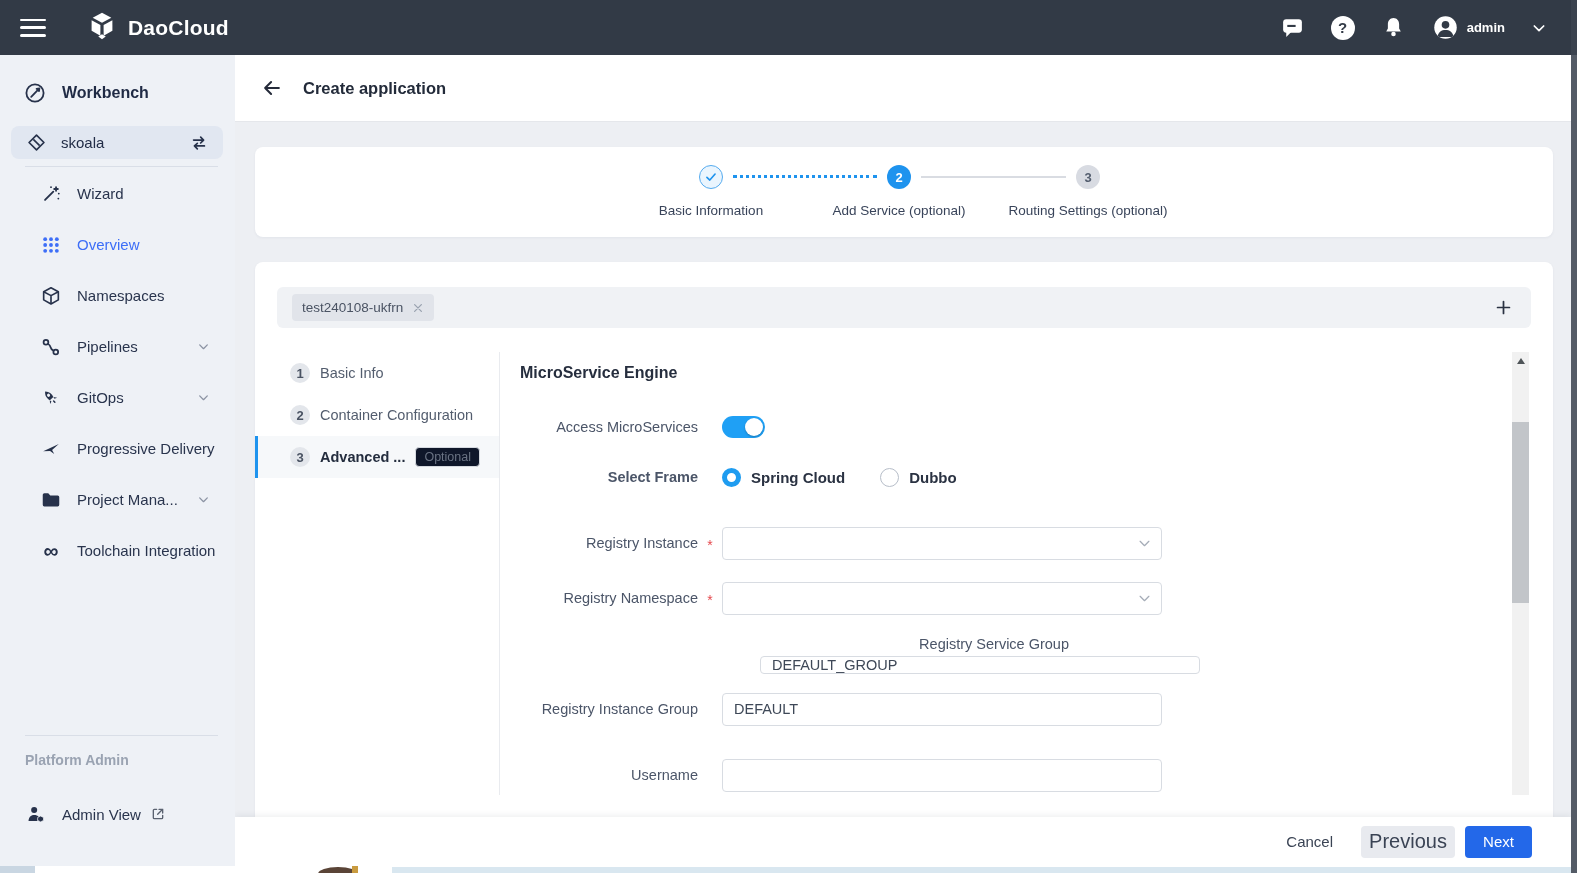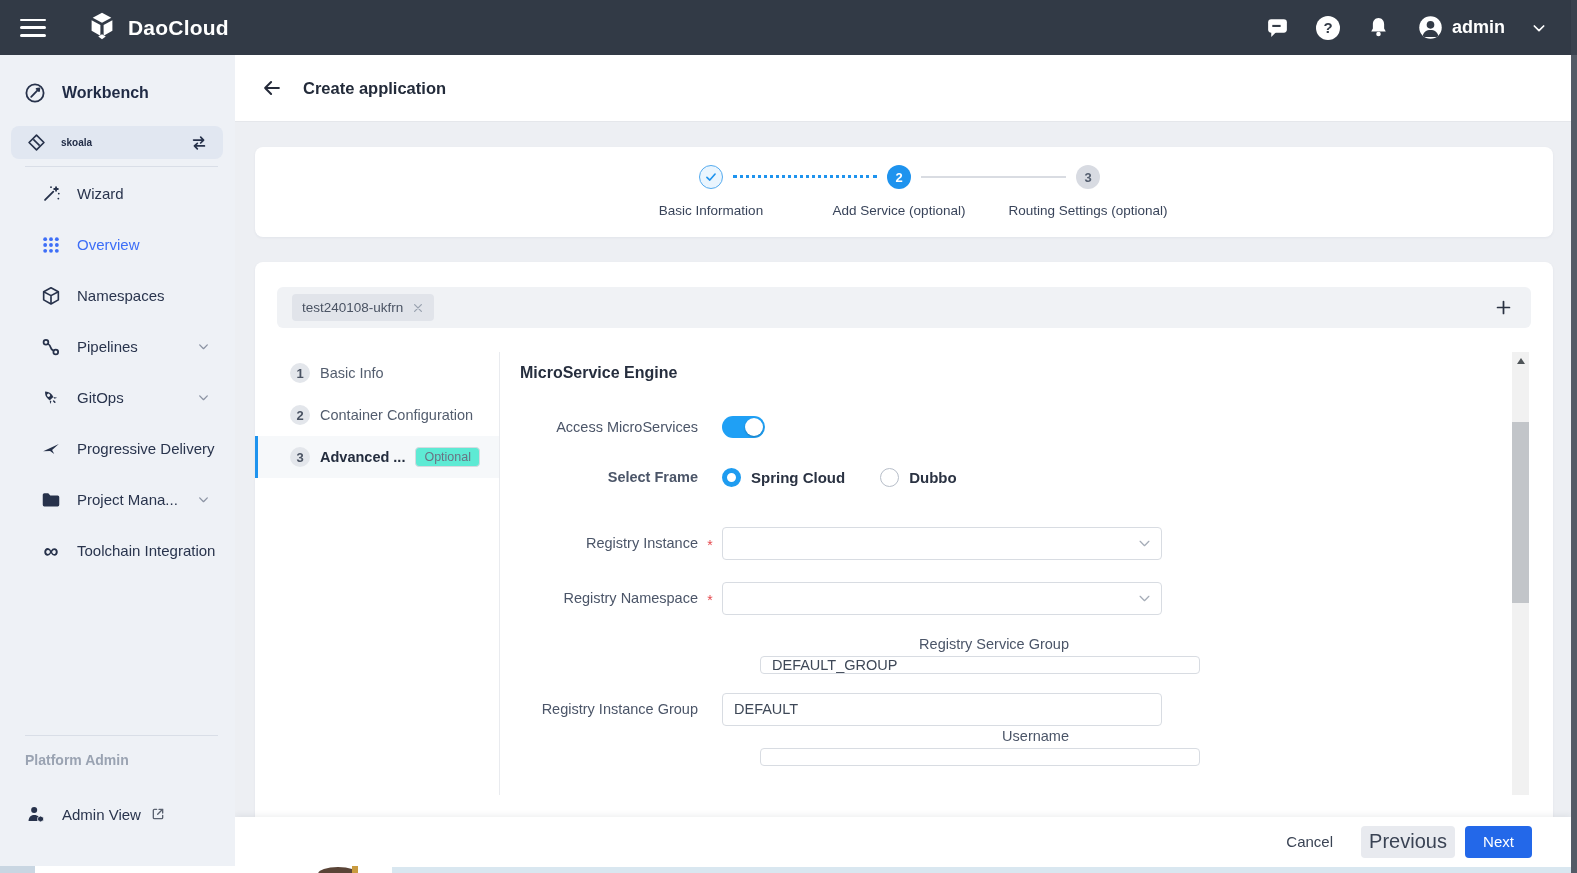--- a/index.html
+++ b/index.html
@@ -12,32 +12,32 @@
 
   
   .navbar { position:absolute; left:0; top:0; width:1577px; height:55px;
     background:#323A46; display:flex; align-items:center; z-index:30; }
   .hamburger { width:26px; height:18px; margin-left:20px; display:flex; flex-direction:column; justify-content:space-between; cursor:pointer; }
   .hamburger span { display:block; height:2.6px; background:#fff; border-radius:2px; }
   .brand { display:flex; align-items:center; gap:10px; margin-left:40px; }
   .brand-name { color:#fff; font-size:21px; font-weight:700; letter-spacing:.2px; }
   .nav-right { margin-left:auto; display:flex; align-items:center; gap:26px; padding-right:30px; }
   .nav-user { display:flex; align-items:center; gap:8px; }
-  .nav-user-name { color:#fff; font-size:18px; font-weight:600; }
+  .nav-user-name { color:#fff; font-size:13px; font-weight:600; }
 
   
   .sidebar { position:absolute; left:0; top:55px; width:235px; height:811px;
     background:#EEF1F6; z-index:20; }
   .wb-head { position:absolute; left:0; top:14px; width:235px; height:48px; display:flex; align-items:center; }
   .wb-head .sicon { margin-left:23px; }
   .wb-title { margin-left:15px; font-size:16px; font-weight:600; color:#1F2A44; }
   .ws-item { position:absolute; left:11px; top:71px; width:212px; height:33px;
     background:#E1E7F1; border-radius:8px; display:flex; align-items:center; cursor:pointer; }
   .ws-item .sicon { margin-left:15px; }
-  .ws-name { margin-left:14px; font-size:10px; font-weight:700; color:#222D47; }
+  .ws-name { margin-left:14px; font-size:15px; font-weight:400; color:#222D47; }
   .ws-swap { margin-left:auto; margin-right:14px; display:flex; cursor:pointer; }
   .sdivider { position:absolute; left:25px; width:193px; height:1px; background:#D9DEE7; }
   .snav { position:absolute; left:0; top:113px; width:235px; }
   .snav-item { height:51px; display:flex; align-items:center; padding-left:40px; cursor:pointer; font-size:15px; color:#29344D; }
   .snav-item .sicon { width:22px; display:flex; justify-content:center; }
   .snav-label { margin-left:15px; }
   .snav-item.active { color:#3D6EF7; }
   .snav-chevron { margin-left:auto; margin-right:25px; display:flex; }
   .sicon svg { display:block; }
   .sec-label { position:absolute; left:25px; top:697px; font-size:14px; font-weight:600; color:#9AA3B2; }
@@ -72,21 +72,21 @@
   .chip-x { display:flex; cursor:pointer; }
   .tag-add { margin-left:auto; margin-right:14px; display:flex; cursor:pointer; padding:4px; }
 
   
   .subnav { position:absolute; left:0; top:90px; width:244px; }
   .subnav-item { height:42px; display:flex; align-items:center; padding-left:35px; cursor:pointer; position:relative; }
   .subnav-item.active { background:#F6F8FA; border-left:3px solid #1E93EE; padding-left:32px; }
   .step-num { width:20px; height:20px; border-radius:50%; background:#E3E6EB; color:#4A5363; font-size:13px; font-weight:600; display:flex; align-items:center; justify-content:center; }
   .subnav-label { margin-left:10px; font-size:14.5px; color:#535D6E; }
   .subnav-item.active .subnav-label { font-weight:700; color:#242D3E; }
-  .opt-badge { margin-left:10px; font-size:12.5px; color:#6A7383; border:1px solid #D6DAE0; border-radius:4px; padding:2px 8px; background:#5eead4; }
+  .opt-badge { margin-left:10px; font-size:12.5px; color:#6A7383; border:1px solid #D6DAE0; border-radius:4px; padding:2px 8px; background:#0f172a; }
   .vdivider { position:absolute; left:244px; top:90px; width:1px; height:443px; background:#E9EBEF; }
 
   
   .form-heading { position:absolute; left:265px; top:102px; font-size:16px; font-weight:600; color:#262E3E; }
   .frow { position:absolute; left:265px; width:920px; height:34px; display:flex; align-items:center; }
   .flabel { width:178px; text-align:right; font-size:14.5px; color:#4B5568; }
   .fstar { width:24px; text-align:center; color:#E5484D; font-size:14px; padding-top:4px; }
   .toggle { width:43px; height:22px; border-radius:11px; background:#1FA0F5; position:relative; cursor:pointer; }
   .toggle-knob { position:absolute; right:2px; top:2px; width:18px; height:18px; border-radius:50%; background:#fff; box-shadow:0 1px 2px rgba(0,0,0,.25); }
   .radio-group { display:flex; align-items:center; }
@@ -444,21 +444,21 @@
       <span class="fstar"></span>
       <input class="finput" value="DEFAULT_GROUP" style="">
     </div>
 
     <div class="frow" style="top:430px;">
       <span class="flabel">Registry Instance Group</span>
       <span class="fstar"></span>
       <input class="finput" value="DEFAULT" style="">
     </div>
 
-    <div class="frow" style="top:466px;flex-direction:column;">
+    <div class="frow" style="top:496px;">
       <span class="flabel">Username</span>
       <span class="fstar"></span>
       <input class="finput" value="" style="">
     </div>
 
     <div class="inner-scroll">
       <div class="scroll-up"></div>
       <div class="scroll-thumb"></div>
     </div>
   </div>

